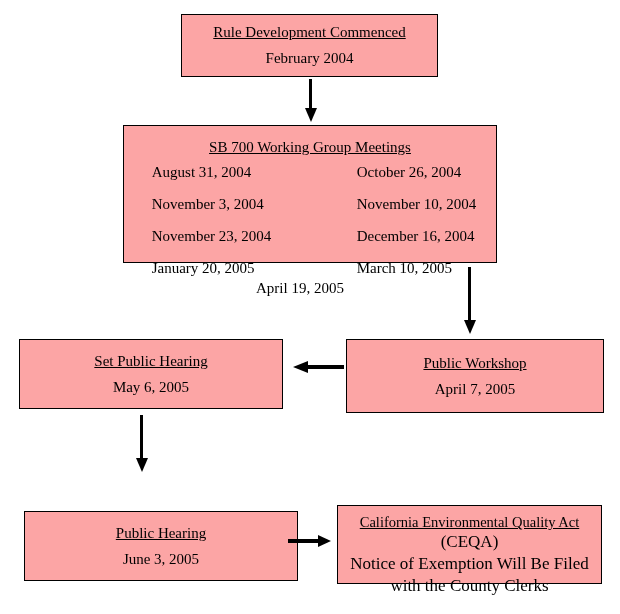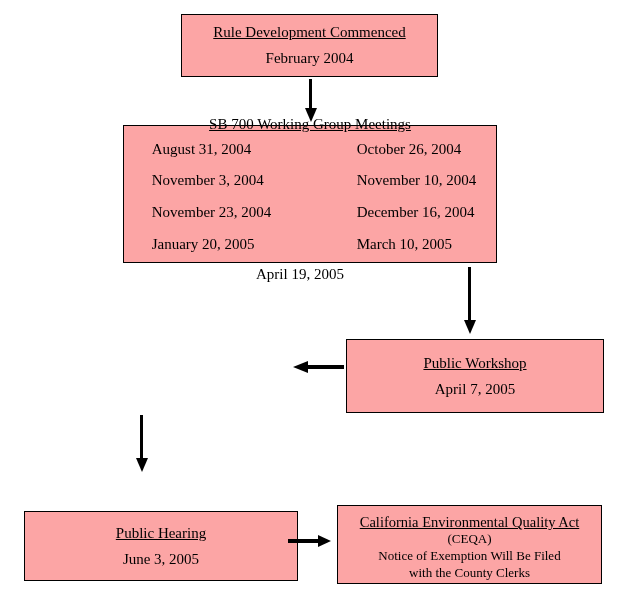--- a/index.html
+++ b/index.html
@@ -46,40 +46,40 @@
   }
   .gap-title { margin-bottom: 7px; }
 
   
   #node-rule-development {
     left: 181px; top: 14px; width: 257px; height: 63px;
   }
   
   #node-sb700 {
     left: 123px; top: 125px; width: 374px; height: 138px;
-    justify-content: center;
+    justify-content: space-between;
     padding-top: 12px;
   }
   #node-sb700 .node-title { margin-bottom: 6px; }
   .date-grid {
     display: grid;
     grid-template-columns: 205px auto;
     row-gap: 12px;
     font-size: 15px;
     line-height: 1.33;
     text-align: left;
     margin-left: 8px;
   }
   .date-grid span { white-space: nowrap; }
   .date-last {
     font-size: 15px;
     line-height: 1.33;
     white-space: nowrap;
     text-align: center;
-    margin-top: 10px;
+    margin-top: 0px;
     padding-right: 20px;
   }
 
   
   #node-set-public-hearing {
     left: 19px; top: 339px; width: 264px; height: 70px;
   }
   
   #node-public-workshop {
     left: 346px; top: 339px; width: 258px; height: 74px;
@@ -88,21 +88,21 @@
   #node-public-hearing {
     left: 24px; top: 511px; width: 274px; height: 70px;
   }
   
   #node-ceqa {
     left: 337px; top: 505px; width: 265px; height: 79px;
     justify-content: flex-start;
     padding-top: 7px;
   }
   #node-ceqa .node-title { font-size: 14.5px; }
-  #node-ceqa .node-sub { font-size: 13px; line-height: 1.3; }
+  #node-ceqa .node-sub { font-size: 17px; line-height: 1.3; }
 
   
   .arrow {
     position: absolute;
   }
   .arrow svg { display: block; }
 
   #arrow-rule-to-sb700 { left: 304px; top: 79px; }
   #arrow-sb700-to-workshop { left: 463px; top: 267px; }
   #arrow-workshop-to-set { left: 292px; top: 360px; }
@@ -153,20 +153,24 @@
     <div class="node-sub">April 7, 2005</div>
   </div>
 
   <div class="arrow" id="arrow-workshop-to-set">
     <svg width="52" height="14" viewBox="0 0 52 14">
       <rect x="14" y="5" width="38" height="4" fill="#000000"></rect>
       <polygon points="16,1 16,13 1,7" fill="#000000"></polygon>
     </svg>
   </div>
 
+  <div class="node" id="node-set-public-hearing">
+    <div class="node-title gap-title">Set Public Hearing</div>
+    <div class="node-sub">May 6, 2005</div>
+  </div>
 
   <div class="arrow" id="arrow-set-to-hearing">
     <svg width="14" height="58" viewBox="0 0 14 58">
       <rect x="5" y="0" width="3" height="45" fill="#000000"></rect>
       <polygon points="1,43 13,43 7,57" fill="#000000"></polygon>
     </svg>
   </div>
 
   <div class="node" id="node-public-hearing">
     <div class="node-title gap-title">Public Hearing</div>

